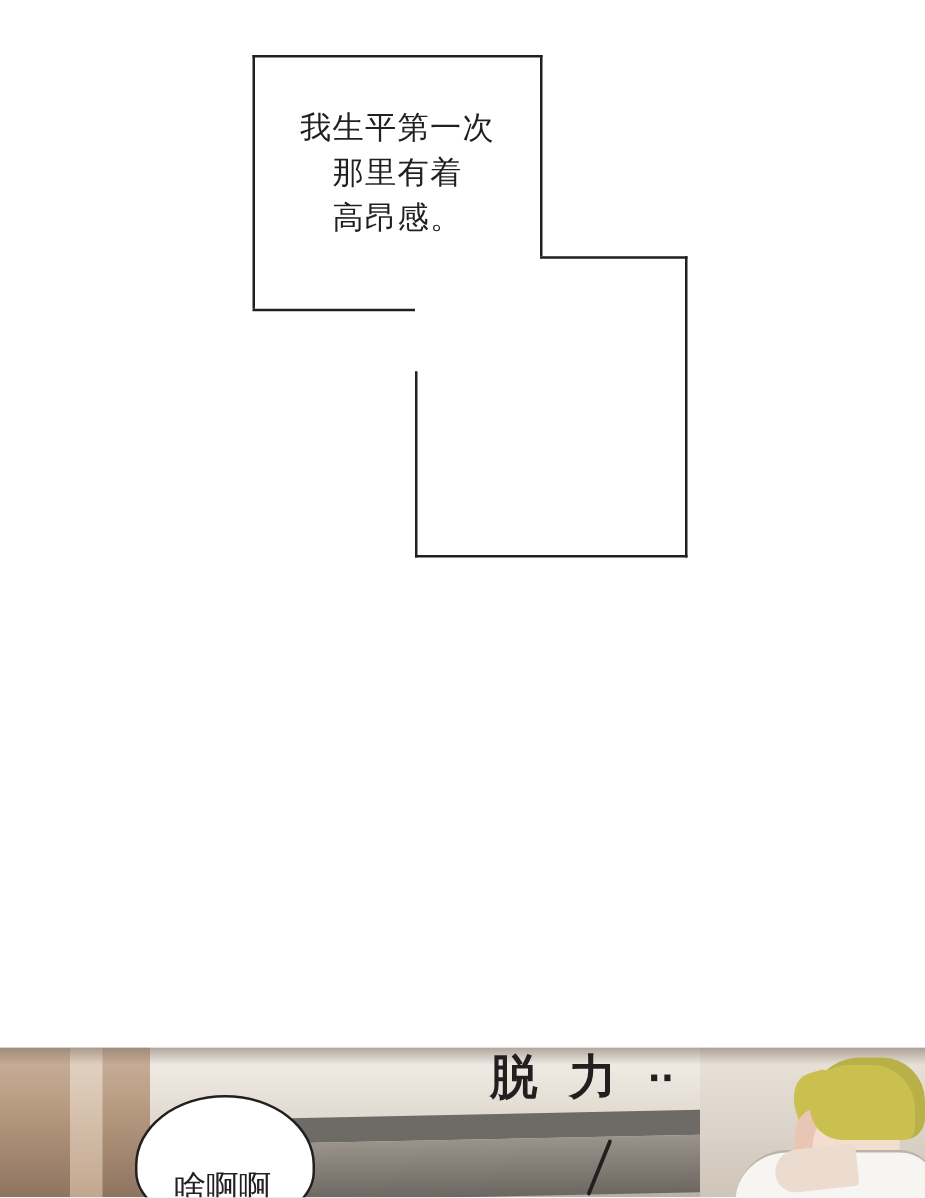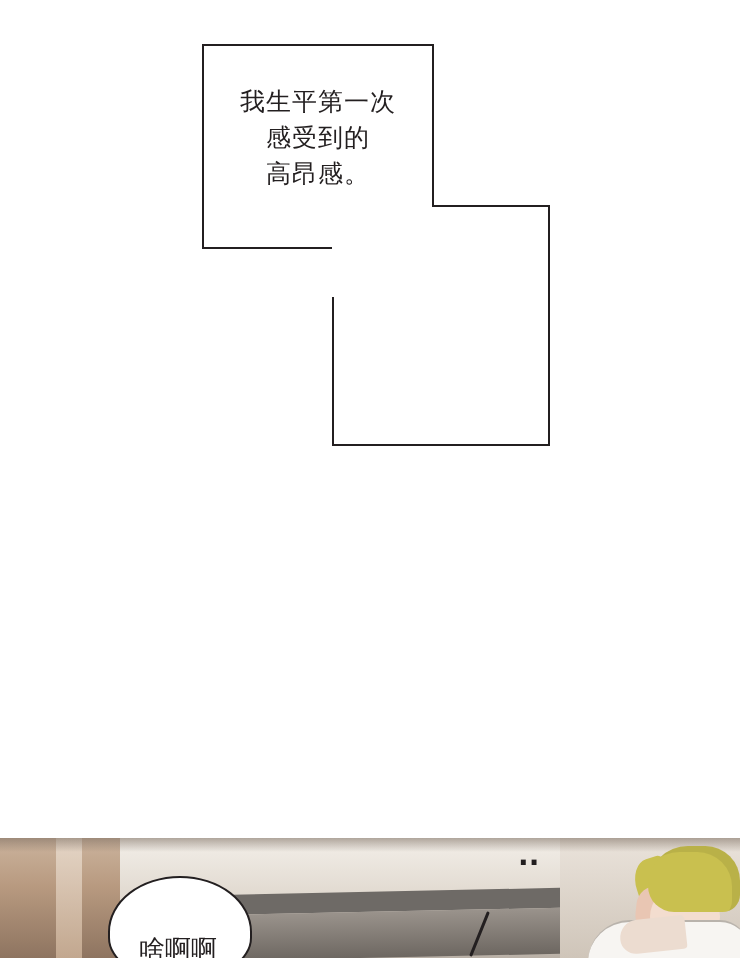--- a/index.html
+++ b/index.html
@@ -295,21 +295,21 @@
 
   <div class="narration-wrap">
     <div class="narr-upper"></div>
     <div class="narr-upper-bottom"></div>
     <div class="narr-left-stub"></div>
     <div class="narr-lower"></div>
     <div class="narr-top-stub"></div>
     <div class="narr-lower-leftedge"></div>
 
     <div class="narr-text narr-text-1">我生平第一次
-感受到的
+那里有着
 高昂感。</div>
   </div>
 
   <div class="art-panel">
     <div class="bg-mid"></div>
     <div class="bg-rail"></div>
     <div class="bg-rail2"></div>
     <div class="bg-right"></div>
     <div class="bg-wall-left"></div>
     <div class="bg-wall-left2"></div>
@@ -321,15 +321,16 @@
   <div class="char-face"></div>
   <div class="char-hair"></div>
   <div class="char-shoulder"></div>
   <div class="char-collar"></div>
 
   <div class="speed-line"></div>
 
   <div class="bubble"></div>
   <div class="bubble-text">啥啊啊</div>
 
+  <div class="sfx">脱 力</div>
   <div class="sfx-dots">··</div>
 
 </div>
 
 </body></html>

